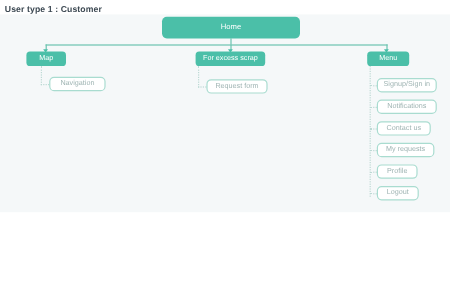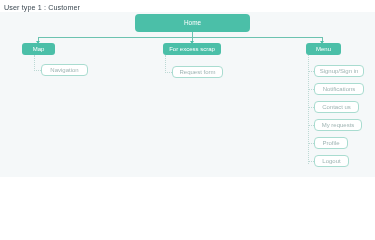--- a/index.html
+++ b/index.html
@@ -8,21 +8,21 @@
     background: #ffffff;
     font-family: "Liberation Sans", sans-serif;
     overflow: hidden;
   }
   #root { position: relative; width: 375px; height: 177px; background: #ffffff; }
 
   #title {
     position: absolute;
     left: 4px; top: 3px;
     font-size: 7.2px;
-    font-weight: normal;
+    font-weight: bold;
     color: #3c4852;
     letter-spacing: 0.1px;
     white-space: nowrap;
   }
 
   #canvas {
     position: absolute;
     left: 0; top: 12px;
     width: 375px; height: 165px;
     background: #f5f8f9;

